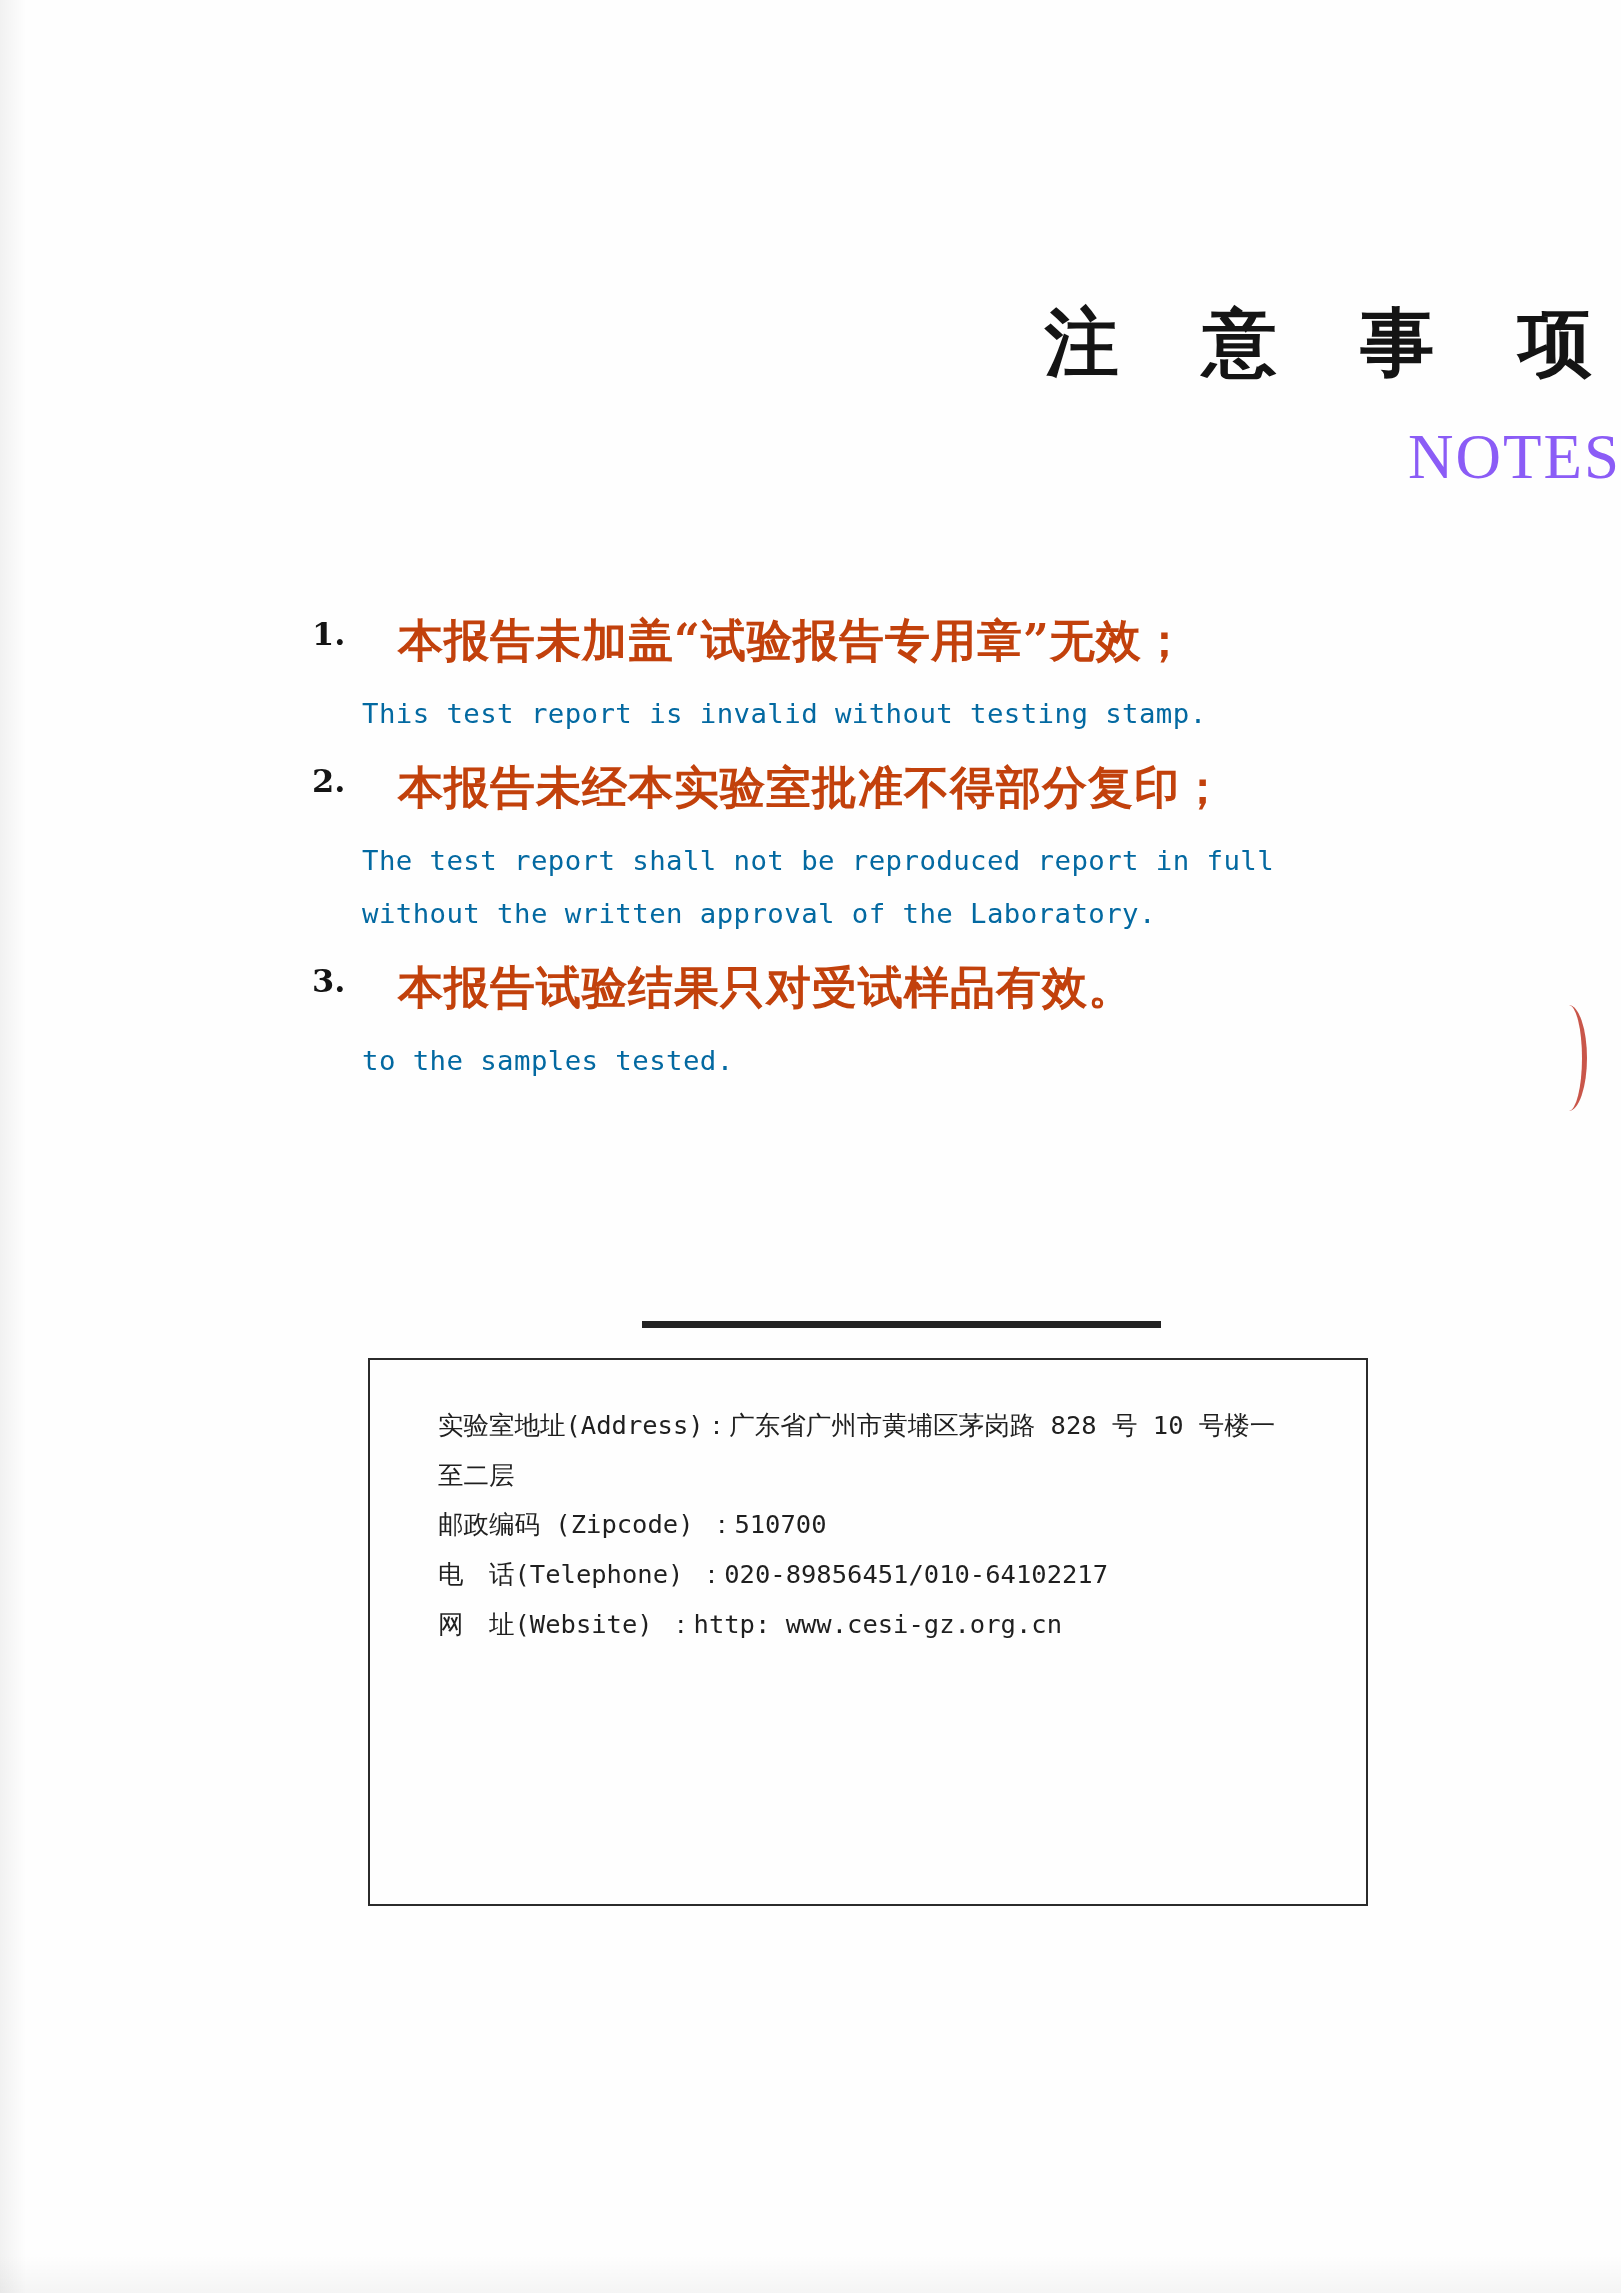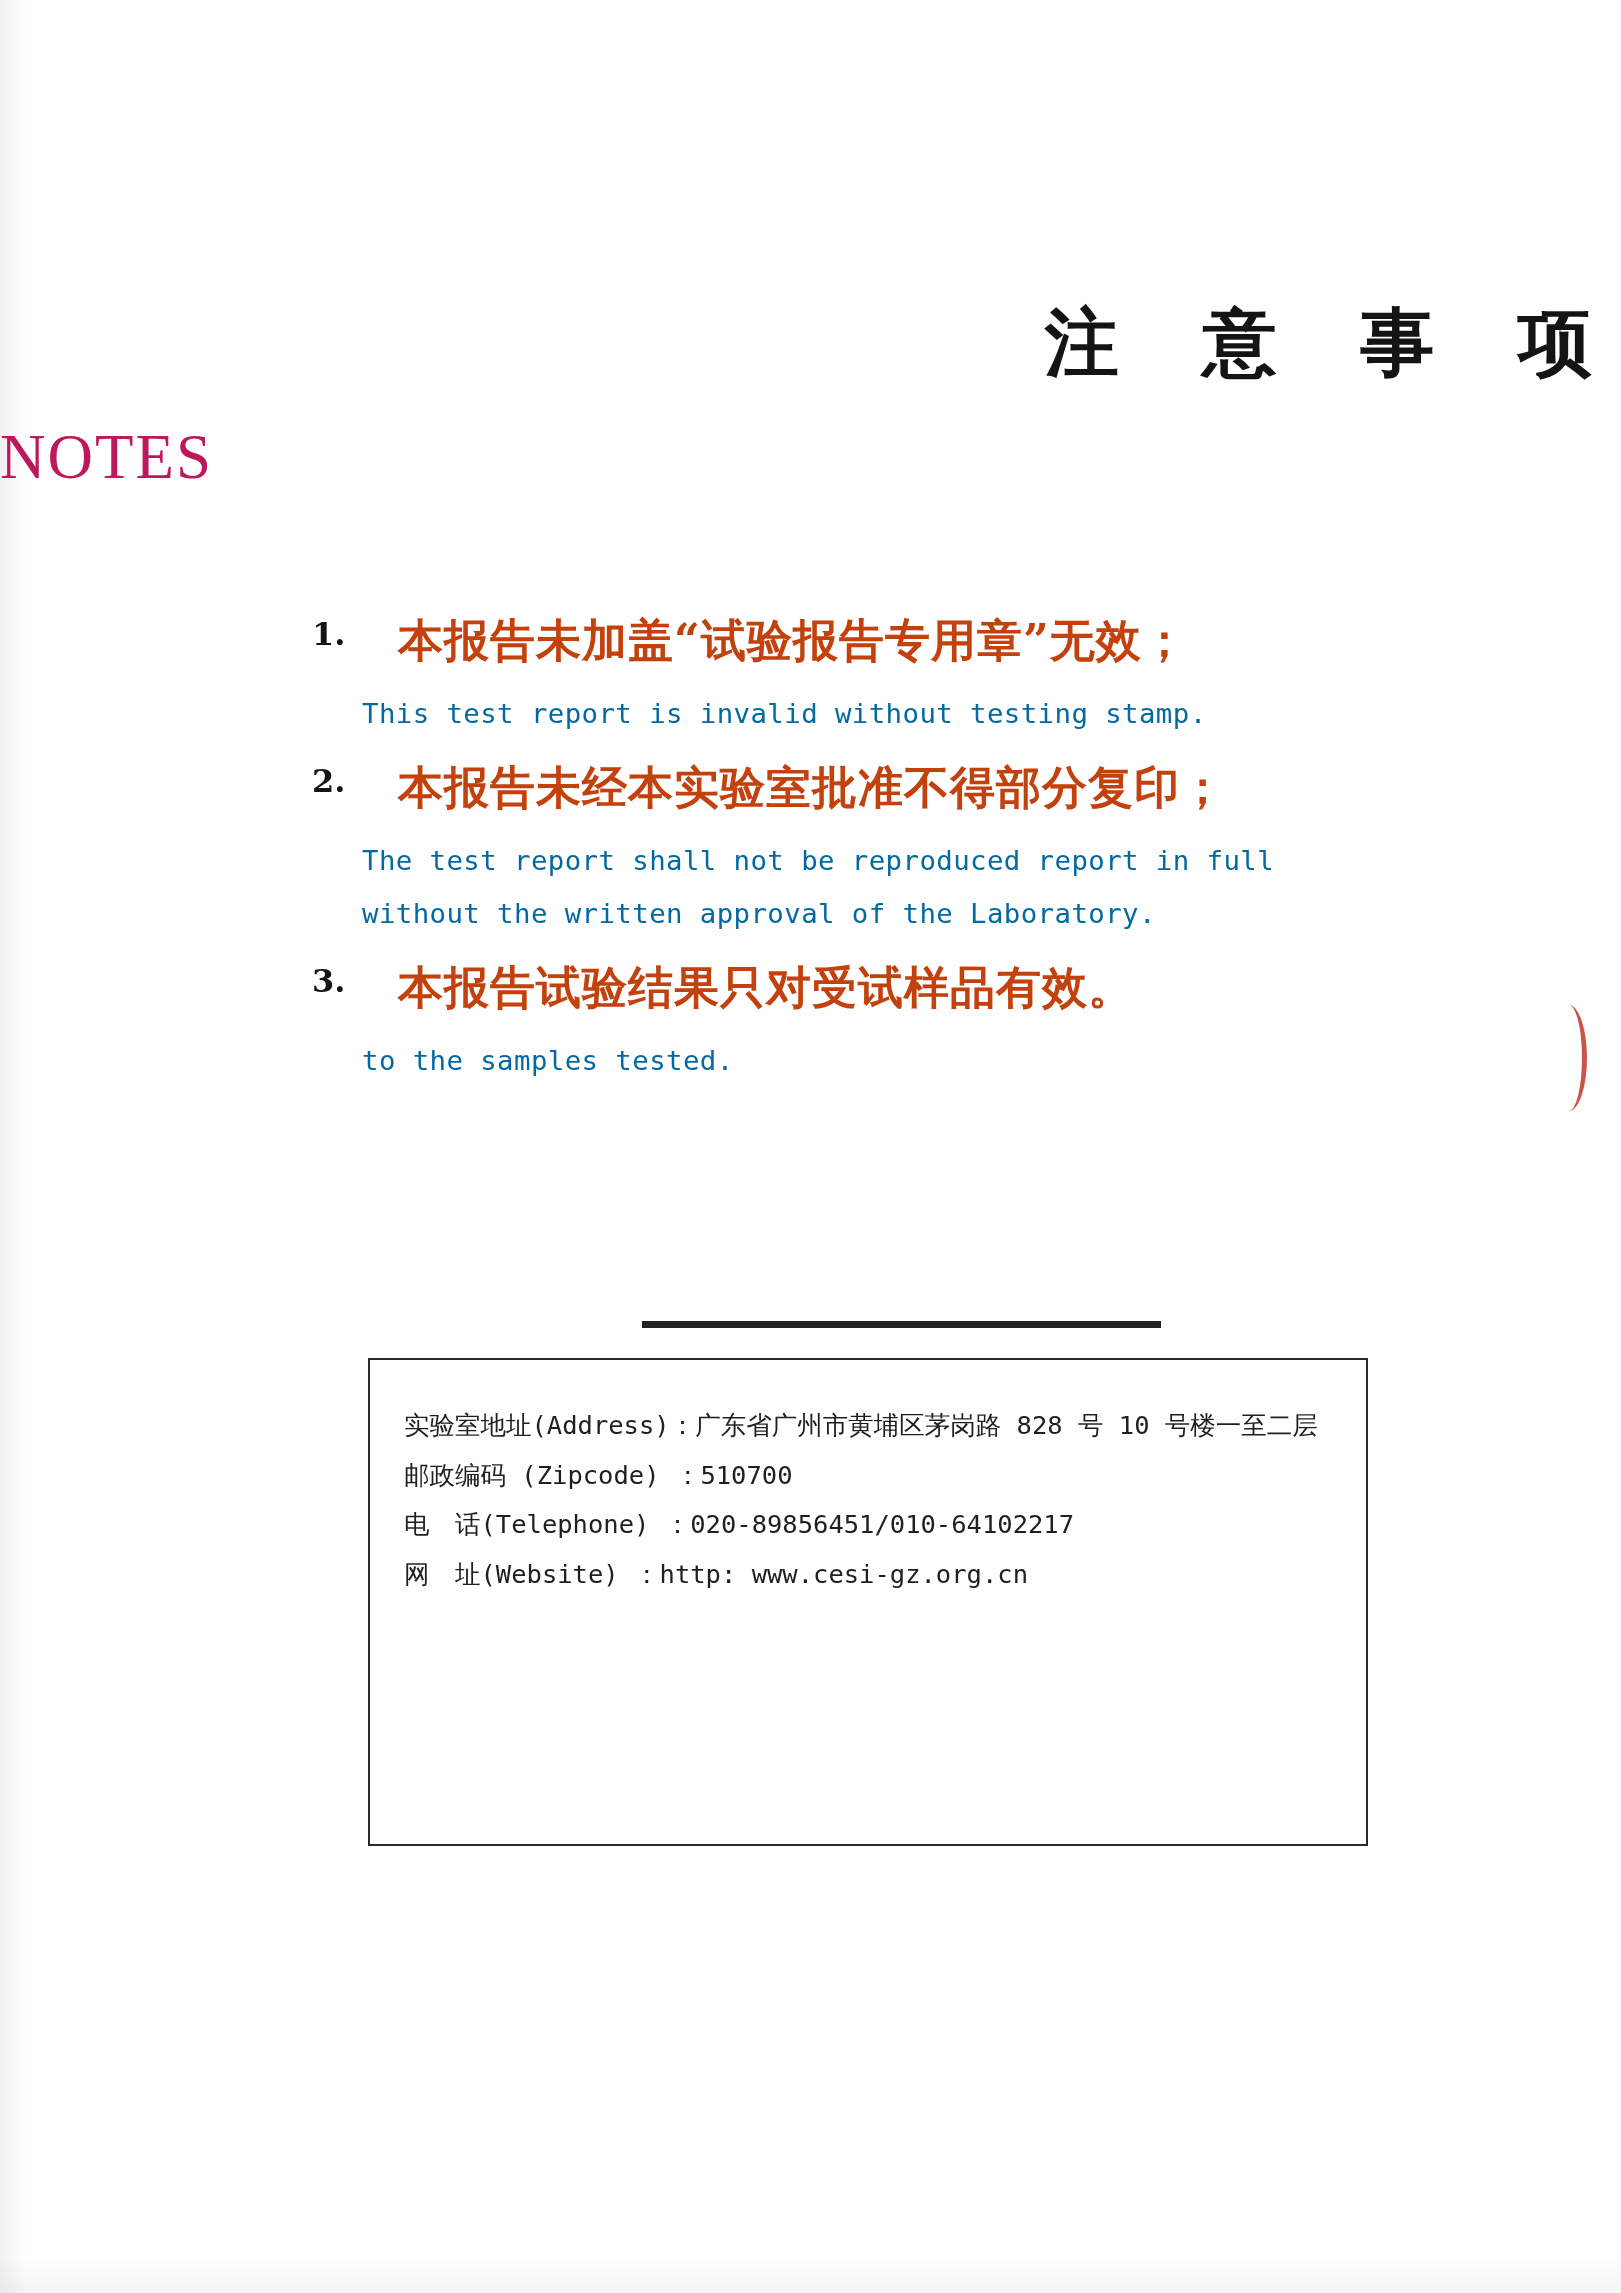--- a/index.html
+++ b/index.html
@@ -33,26 +33,26 @@
     font-weight: 700;
     letter-spacing: 29px;
     text-indent: 29px;
     color: #141414;
   }
   .title-en {
     position: absolute;
     top: 421px;
     left: 0;
     width: 100%;
-    text-align: left;
+    text-align: right;
     font-family: "Liberation Serif", serif;
     font-size: 63px;
     font-weight: 400;
     letter-spacing: 2px;
-    color: #be185d;
+    color: #8b5cf6;
   }
 
   
   .notes {
     position: absolute;
     top: 613px;
     left: 312px;
     width: 1088px;
   }
   .note-item {
@@ -100,24 +100,24 @@
     height: 6.9px;
     background: #232323;
   }
 
   
   .contact-box {
     position: absolute;
     top: 1358px;
     left: 368px;
     width: 1000px;
-    height: 488px;
+    height: 548px;
     border: 2px solid #2b2b2b;
     box-sizing: border-box;
-    padding: 41px 34px;
+    padding: 41px 68px;
   }
   .contact-line {
     font-family: "DejaVu Sans Mono", monospace;
     font-size: 25.5px;
     line-height: 1.95;
     color: #1f1f1f;
     white-space: pre-wrap;
   }
 
   

